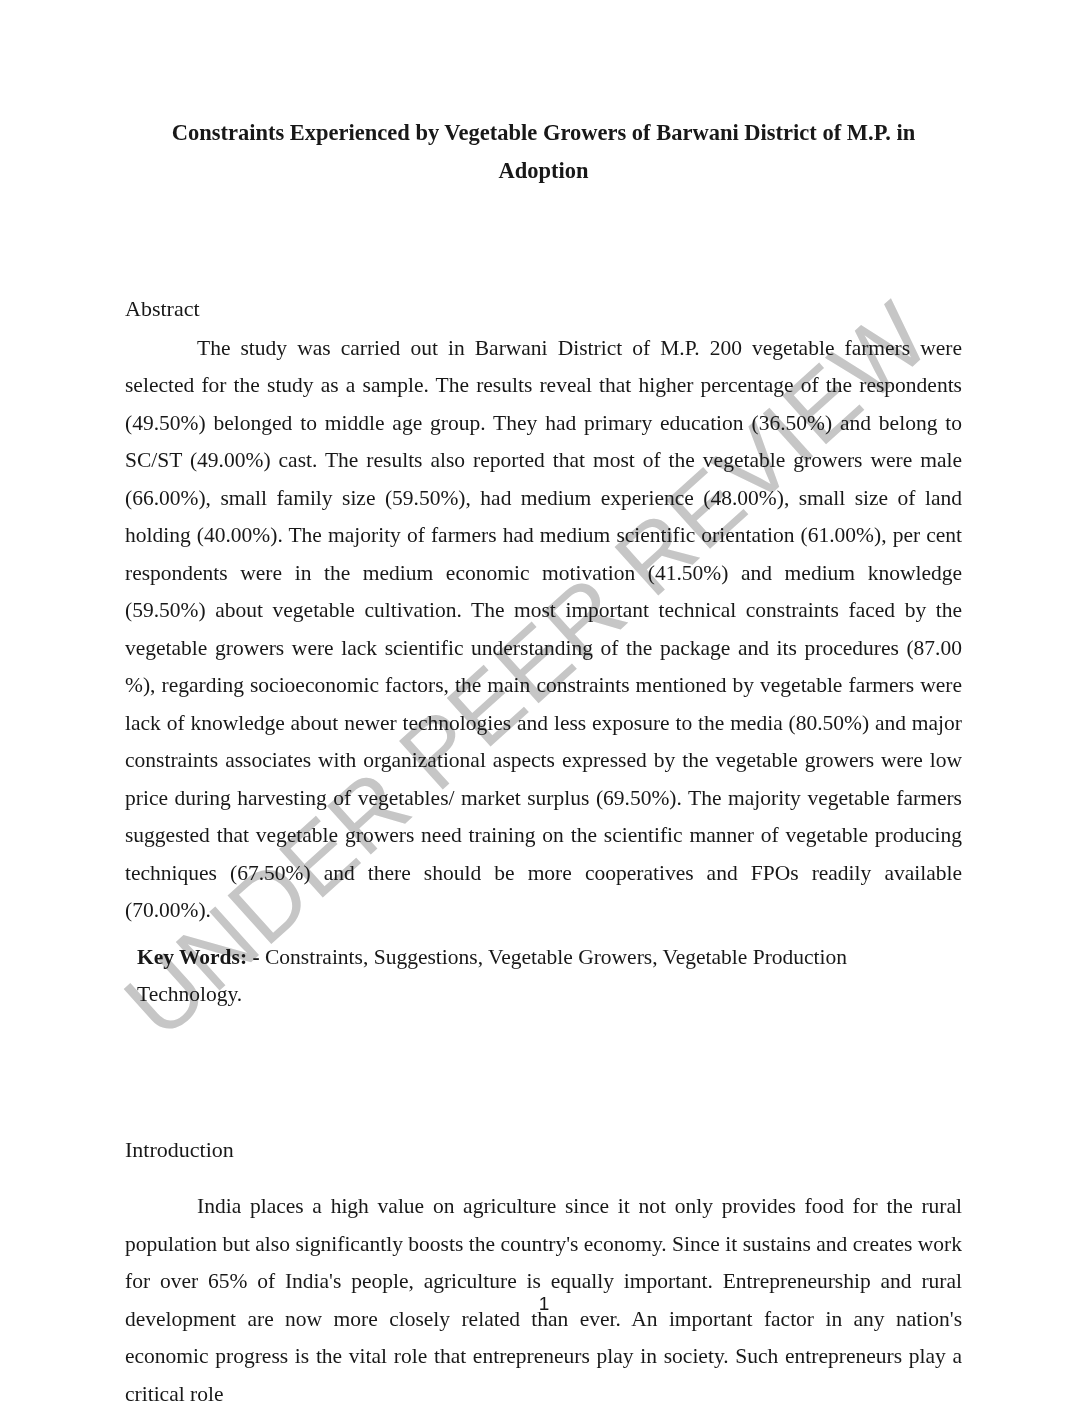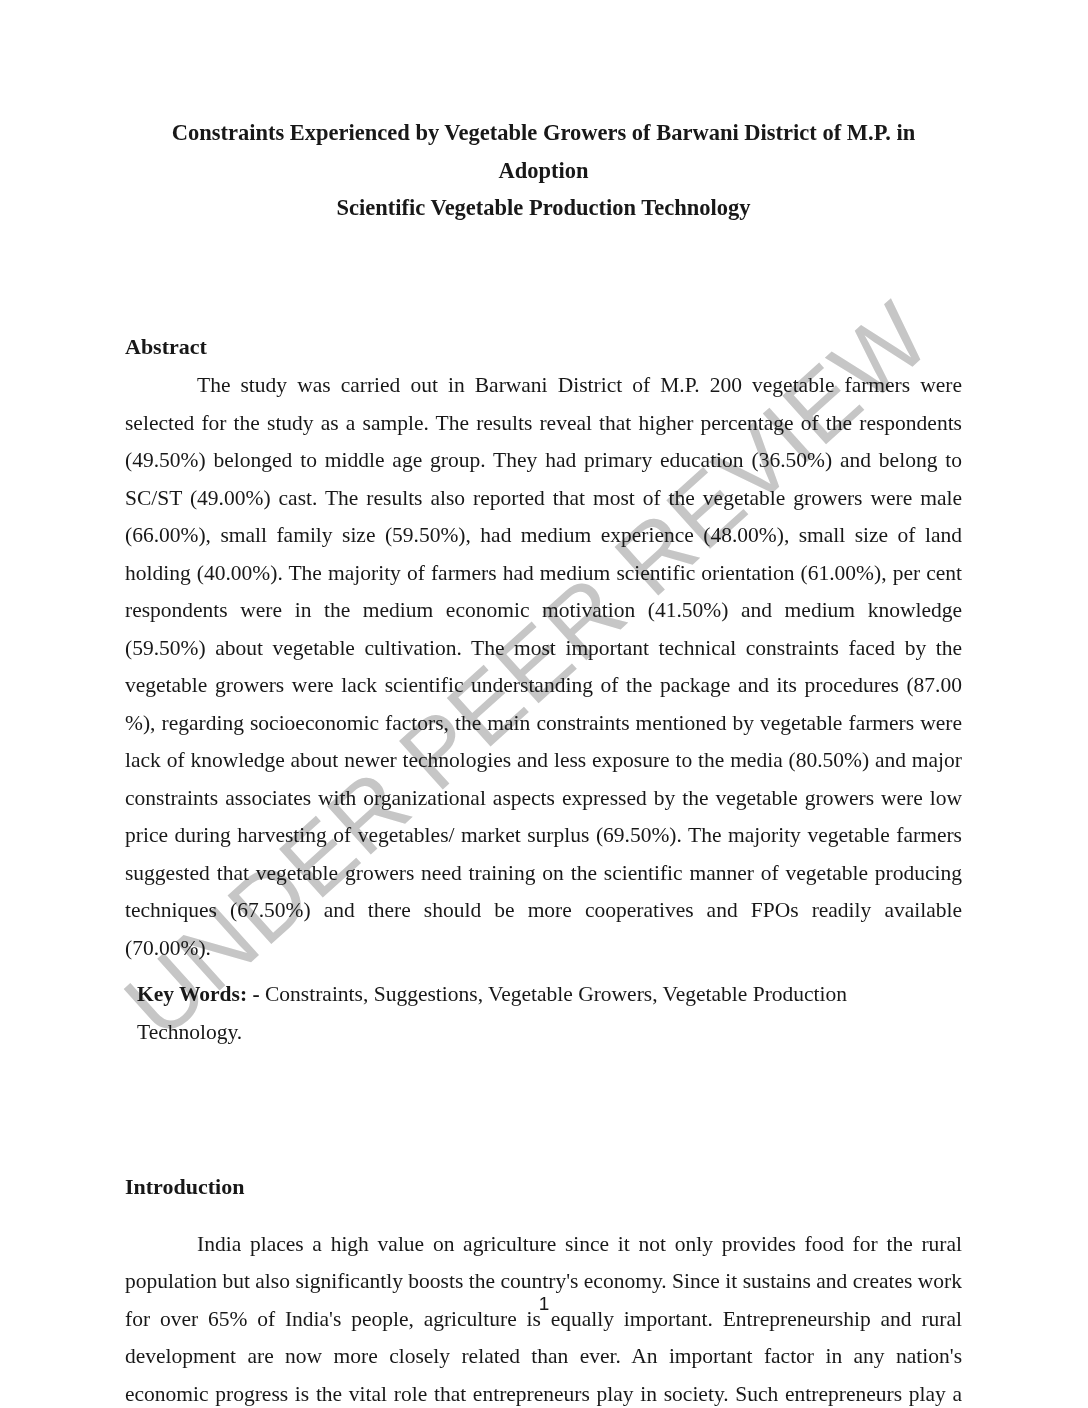--- a/index.html
+++ b/index.html
@@ -39,21 +39,21 @@
   .title {
     margin: 0;
     font-size: 22.5px;
     font-weight: bold;
     text-align: center;
     line-height: 37.5px;
   }
   .heading {
     margin: 0;
     font-size: 22px;
-    font-weight: bold;
+    font-weight: normal;
     line-height: 37.5px;
   }
   .abstract-heading { margin-top: 101px; }
   .body-para {
     margin: 0;
     font-size: 21.5px;
     line-height: 37.5px;
     text-align: justify;
     text-indent: 72px;
   }
@@ -83,21 +83,20 @@
 <body>
 
 <div class="page">
 
   <div class="watermark" style="color: rgb(198, 198, 198);">UNDER PEER REVIEW</div>
 
   <div class="content">
 
     <h1 class="title">
       <span>Constraints Experienced by Vegetable Growers of Barwani District of M.P. in Adoption</span><br>
-      <span>Scientific Vegetable Production Technology</span>
     </h1>
 
     <h2 class="heading abstract-heading">Abstract</h2>
 
     <p class="body-para abstract-para">The study was carried out in Barwani District of M.P. 200 vegetable farmers were selected for the study as a sample. The results reveal that higher percentage of the respondents (49.50%) belonged to middle age group. They had primary education (36.50%) and belong to SC/ST (49.00%) cast. The results also reported that most of the vegetable growers were male (66.00%), small family size (59.50%), had medium experience (48.00%), small size of land holding (40.00%). The majority of farmers had medium scientific orientation (61.00%), per cent respondents were in the medium economic motivation (41.50%) and medium knowledge (59.50%) about vegetable cultivation. The most important technical constraints faced by the vegetable growers were lack scientific understanding of the package and its procedures (87.00 %), regarding socioeconomic factors, the main constraints mentioned by vegetable farmers were lack of knowledge about newer technologies and less exposure to the media (80.50%) and major constraints associates with organizational aspects expressed by the vegetable growers were low price during harvesting of vegetables/ market surplus (69.50%). The majority vegetable farmers suggested that vegetable growers need training on the scientific manner of vegetable producing techniques (67.50%) and there should be more cooperatives and FPOs readily available (70.00%).</p>
 
     <p class="keywords">
       <span class="kw-label">Key Words: - </span><span>Constraints, Suggestions, Vegetable Growers, Vegetable Production Technology.</span>
     </p>
 

